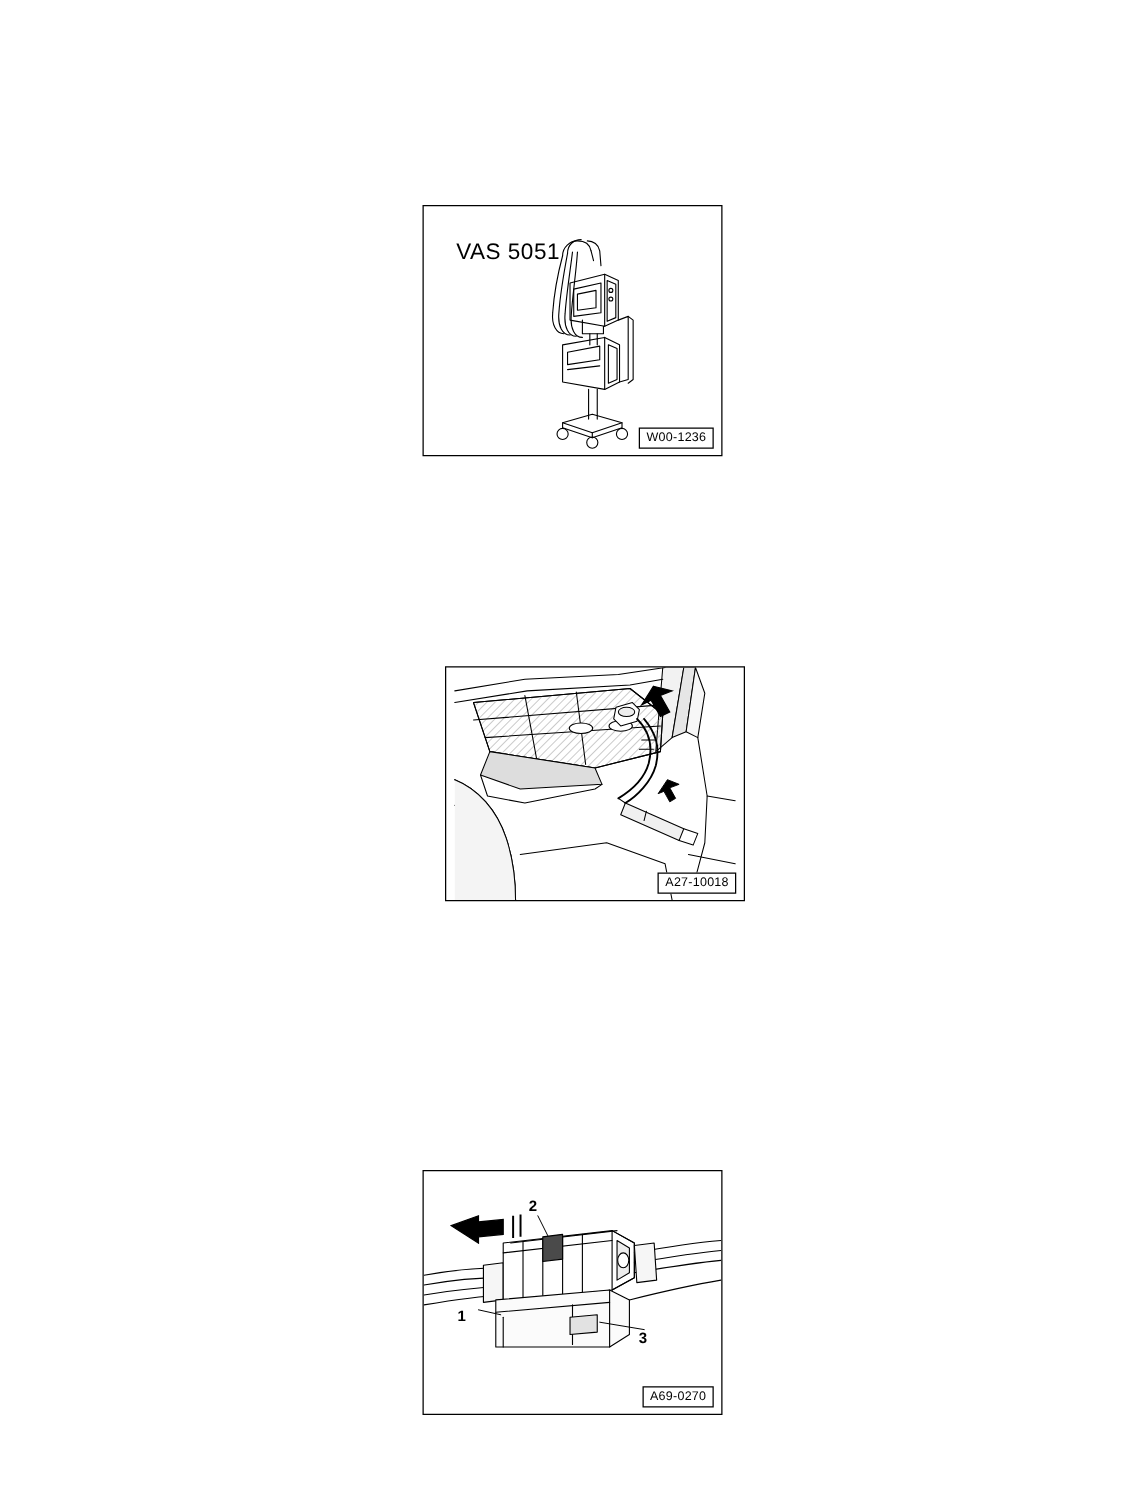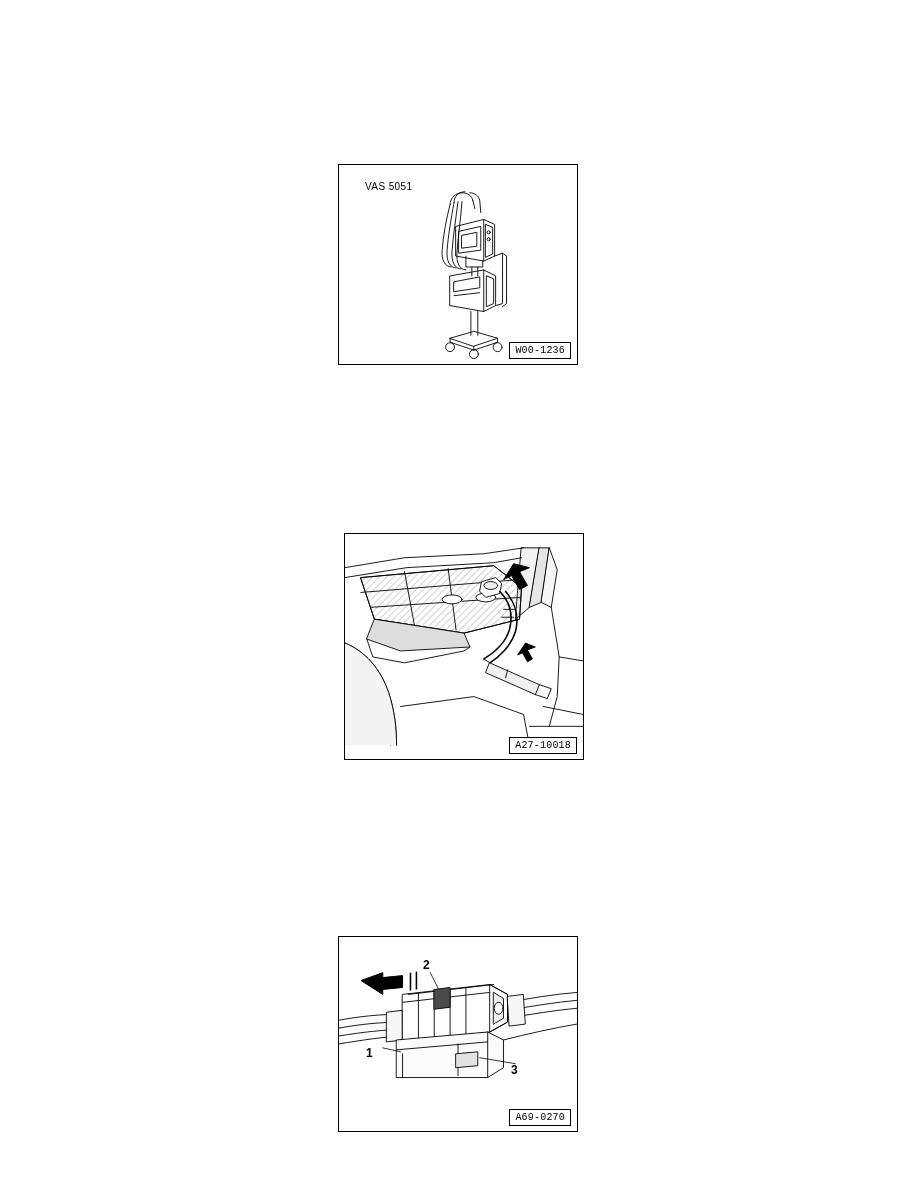--- a/index.html
+++ b/index.html
@@ -34,50 +34,50 @@
   .fig-caption {
     position: absolute;
     right: 6px;
     bottom: 5px;
     border: 1px solid #000000;
     background: #ffffff;
     font-size: 10px;
     line-height: 13px;
     padding: 1px 5px 1px 5px;
     letter-spacing: 0.2px;
-    font-family: Liberation Mono, monospace;
+    font-family: Liberation Sans, sans-serif;
   }
 
   
   #figure-vas {
     left: 338px;
     top: 164px;
     width: 240px;
     height: 201px;
   }
   .vas-label {
     position: absolute;
     left: 26px;
-    top: 16px;
-    font-size: 10px;
+    top: 26px;
+    font-size: 18px;
     letter-spacing: 0.4px;
   }
   .fig-svg {
     position: absolute;
     left: 0; top: 0;
     width: 100%;
     height: 100%;
   }
 
   
   #figure-engine {
-    left: 344px;
+    left: 356px;
     top: 533px;
     width: 240px;
-    height: 227px;
+    height: 188px;
   }
 
   
   #figure-connector {
     left: 338px;
     top: 936px;
     width: 240px;
     height: 196px;
   }
   .callout {

